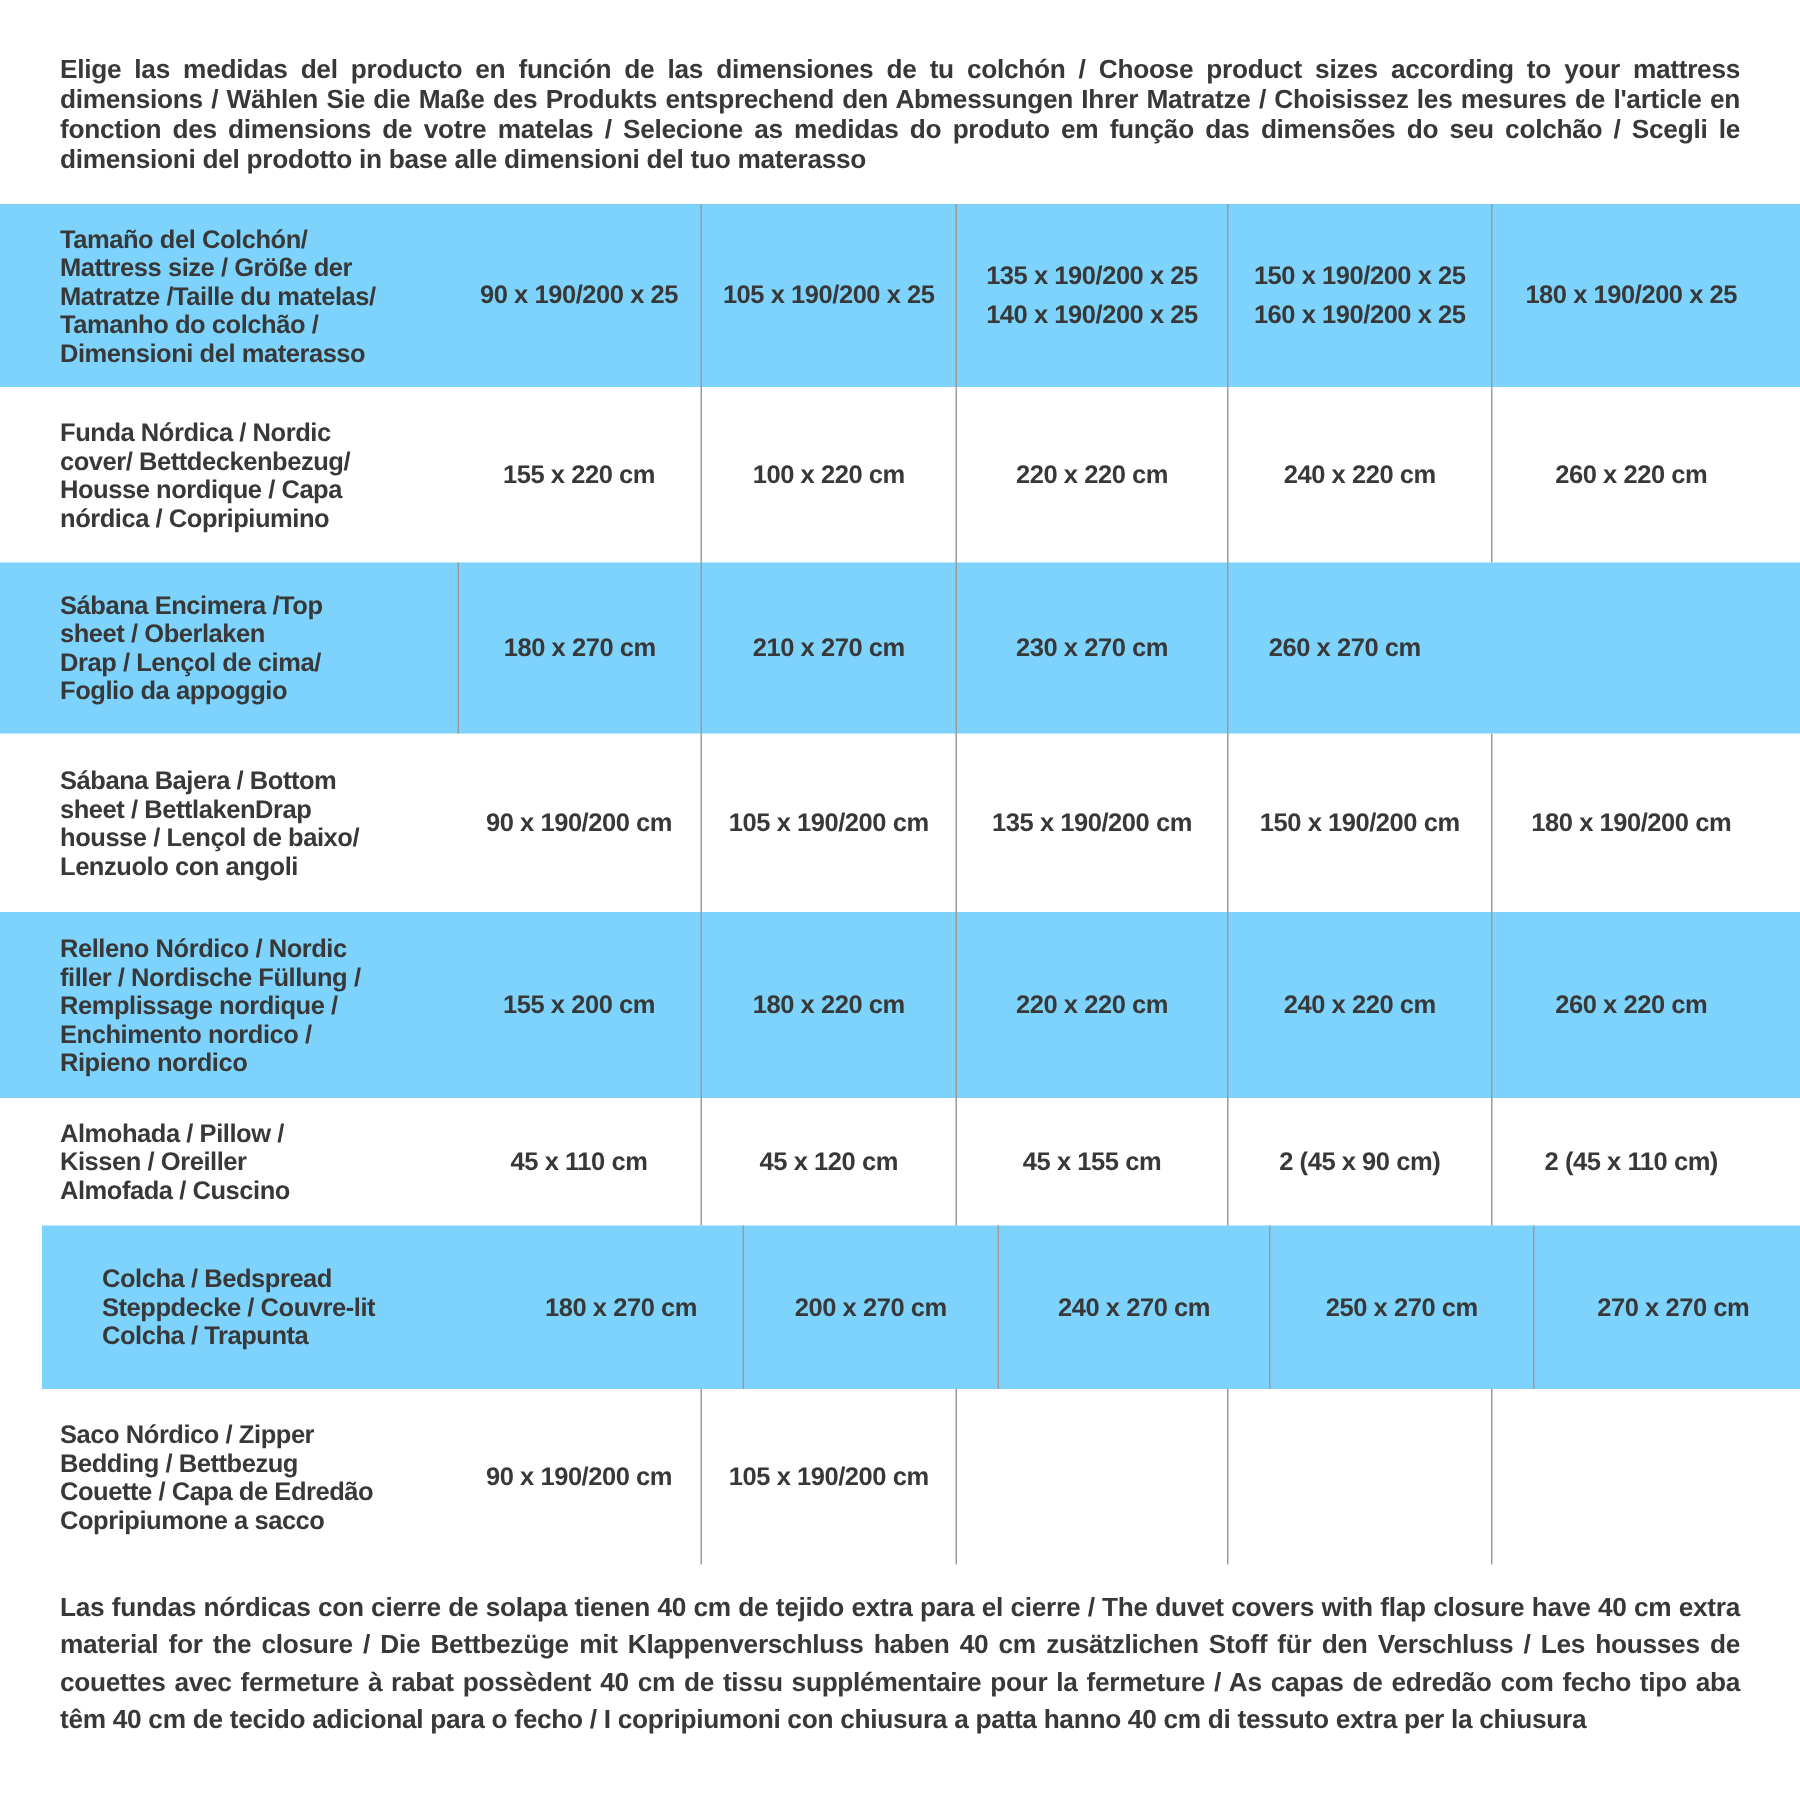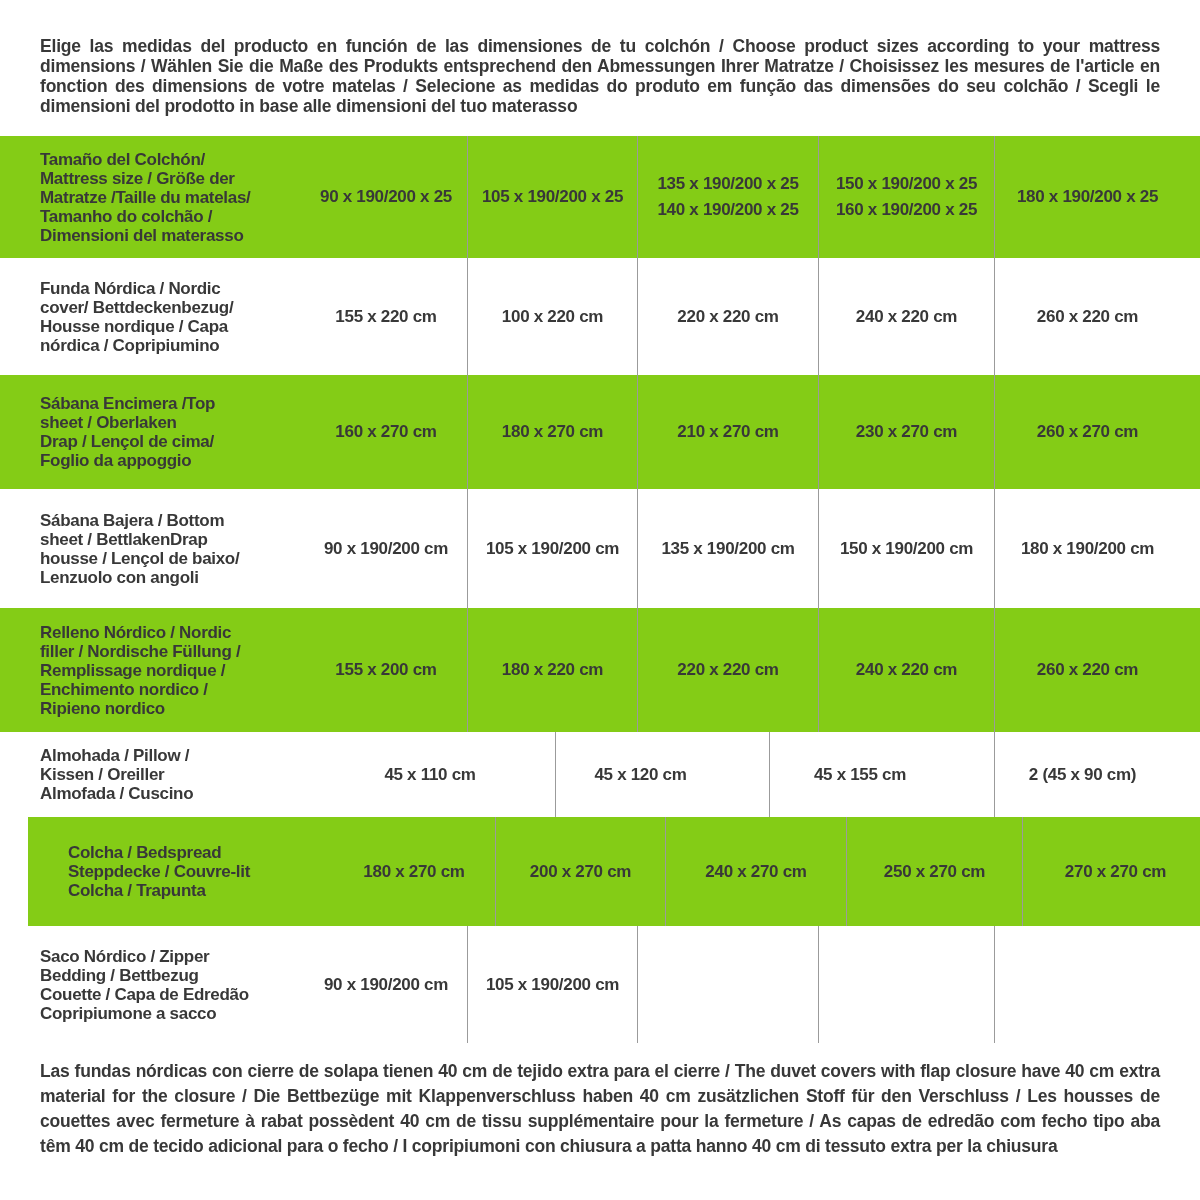--- a/index.html
+++ b/index.html
@@ -27,28 +27,28 @@
     text-align: justify;
   }
 
   .size-table { width: 1200px; }
 
   .trow {
     display: grid;
     grid-template-columns: 305px 162px 170px 181px 176px 206px;
     align-items: stretch;
   }
-  .trow.shade { background: #84cc16; }
+  .trow.shade { background: #7dd3fc; }
 
   .r0 { min-height: 122px; }
   .r1 { min-height: 117px; }
   .r2 { min-height: 114px; }
   .r3 { min-height: 119px; }
   .r4 { min-height: 124px; }
-  .r5 { min-height: 85px; gap: 44px; }
+  .r5 { min-height: 85px; }
   .r6 { min-height: 109px; margin-left: 28px; }
   .r7 { min-height: 117px; }
 
   .lbl {
     display: flex;
     align-items: center;
     padding-left: 40px;
     font-size: 17px;
     line-height: 19px;
     letter-spacing: -0.3px;
@@ -110,21 +110,20 @@
       <div class="val b">220 x 220 cm</div>
       <div class="val b">240 x 220 cm</div>
       <div class="val b last">260 x 220 cm</div>
     </div>
 
     <div class="trow shade r2">
       <div class="lbl">Sábana Encimera /Top
 sheet / Oberlaken
 Drap / Lençol de cima/
 Foglio da appoggio</div>
-      <div class="val">160 x 270 cm</div>
       <div class="val b">180 x 270 cm</div>
       <div class="val b">210 x 270 cm</div>
       <div class="val b">230 x 270 cm</div>
       <div class="val b last">260 x 270 cm</div>
     </div>
 
     <div class="trow r3">
       <div class="lbl">Sábana Bajera / Bottom
 sheet / BettlakenDrap
 housse / Lençol de baixo/

